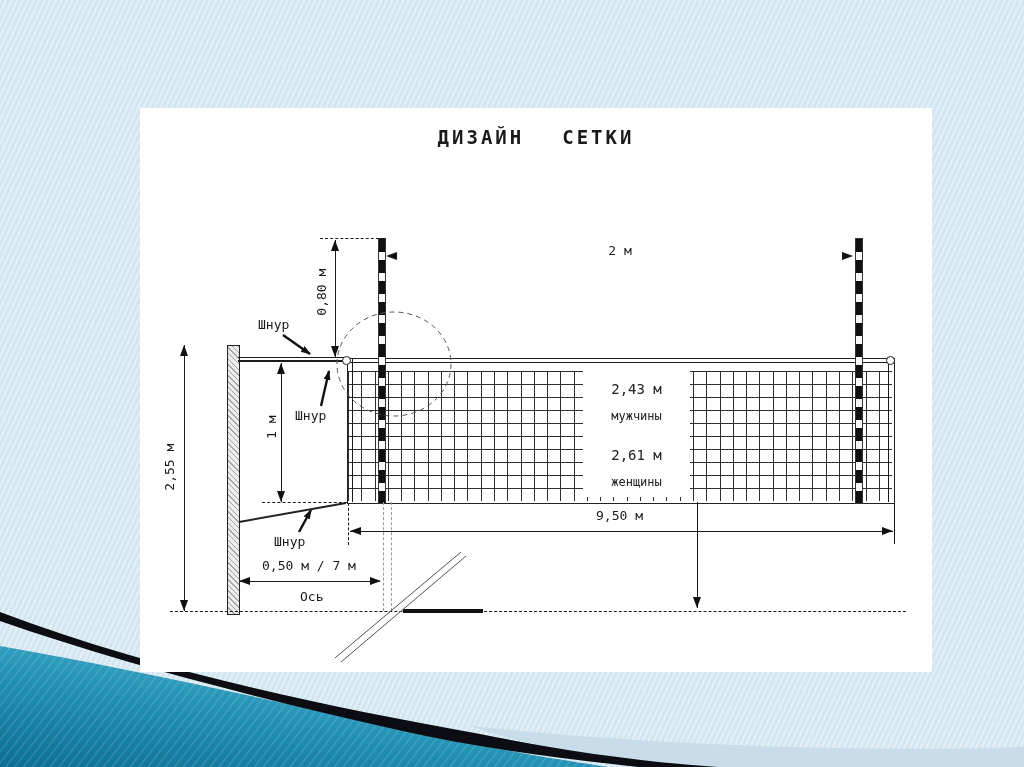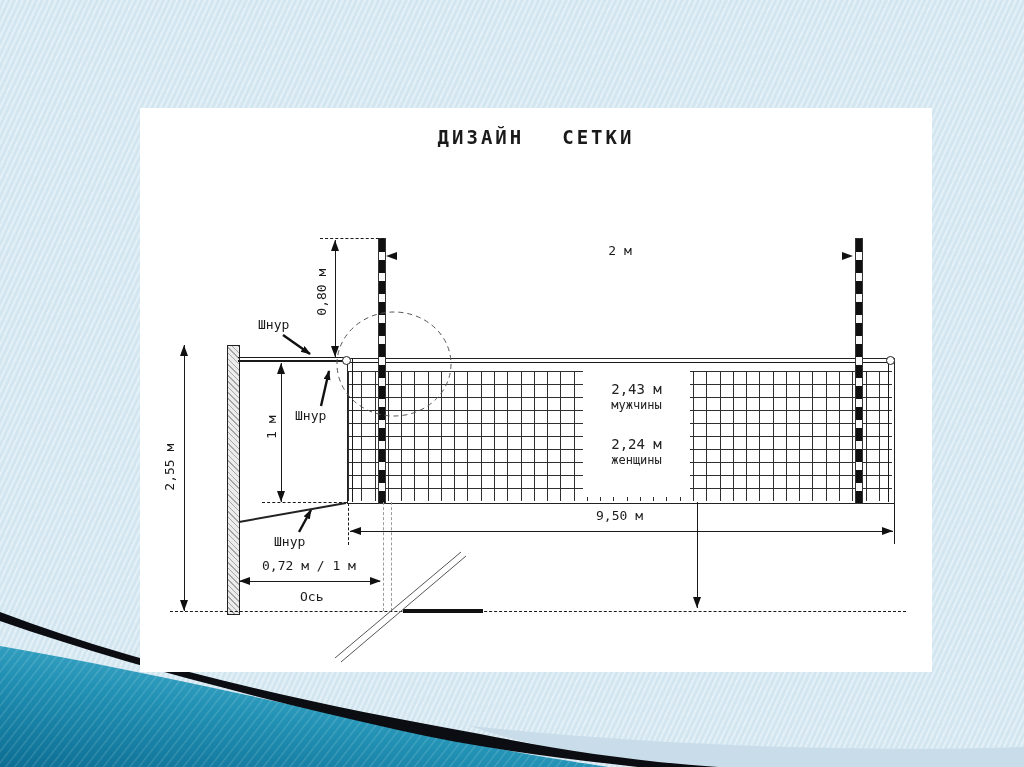--- a/index.html
+++ b/index.html
@@ -27,21 +27,21 @@
   .ah.d{border-left-width:4px;border-right-width:4px;border-top:11px solid #111}
   .ah.l{border-top-width:4px;border-bottom-width:4px;border-right:11px solid #111}
   .ah.r{border-top-width:4px;border-bottom-width:4px;border-left:11px solid #111}
   .net-frame{position:absolute;left:347px;top:358px;width:546px;height:144px;border:1px solid #222;background:#fff}
   .net-grid{position:absolute;left:348px;top:371px;width:544px;height:130px;
     background:repeating-linear-gradient(90deg,#2e2e2e 0 1px,transparent 1px 13.27px),
                repeating-linear-gradient(180deg,#2e2e2e 0 1px,transparent 1px 13px)}
   .net-label-box{position:absolute;left:583px;top:371px;width:107px;height:126px;background:#fff;
     display:flex;flex-direction:column;align-items:center;padding-top:10px;box-sizing:border-box;color:#222}
   .net-label-box .big{font-size:14px}
-  .net-label-box .small{font-size:12px;margin-top:1px}
+  .net-label-box .small{font-size:12px;margin-top:12px}
   .net-label-box .gap{height:24px}
   .antenna{position:absolute;width:6px;height:264px;top:238px;
     background:repeating-linear-gradient(180deg,#101010 0 13px,#fafafa 13px 21px);border:1px solid #333}
   .post{position:absolute;left:227px;top:345px;width:11px;height:268px;border:1px solid #222;
     background:#ececec;background-image:repeating-linear-gradient(45deg,rgba(60,60,60,.4) 0 1px,transparent 1px 4px)}
   .ring{position:absolute;width:7px;height:7px;border:1px solid #222;border-radius:50%;background:#fff}
   svg.overlay{position:absolute;left:0;top:0;pointer-events:none}
 </style>
 </head>
 <body>
@@ -73,21 +73,21 @@
 <div class="net-frame"></div>
 <div class="hl" style="left:348px;top:362px;width:544px"></div>
 <div class="net-grid"></div>
 <div class="vl" style="left:352px;top:358px;height:144px"></div>
 <div class="vl" style="left:888px;top:358px;height:144px"></div>
 
 <div class="net-label-box">
   <div class="big">2,43 м</div>
   <div class="small">мужчины</div>
   <div class="gap"></div>
-  <div class="big">2,24 м</div>
+  <div class="big">2,61 м</div>
   <div class="small">женщины</div>
 </div>
 
 <div class="antenna" style="left:378px"></div>
 <div class="antenna" style="left:855px"></div>
 <div class="ah l" style="left:386px;top:252px"></div>
 <div class="ah r" style="left:842px;top:252px"></div>
 <div class="lbl" style="left:580px;top:244px;width:80px;text-align:center">2 м</div>
 
 <div class="hl hd" style="left:320px;top:238px;width:64px"></div>
@@ -110,21 +110,21 @@
 <div class="lbl" style="left:258px;top:318px">Шнур</div>
 <div class="lbl" style="left:295px;top:409px">Шнур</div>
 <div class="lbl" style="left:274px;top:535px">Шнур</div>
 
 <div class="vl" style="left:281px;top:363px;height:139px"></div>
 <div class="ah u" style="left:277px;top:363px"></div>
 <div class="ah d" style="left:277px;top:491px"></div>
 <div class="lbl vlbl" style="left:257px;top:420px;width:30px">1 м</div>
 <div class="hl hd" style="left:262px;top:502px;width:85px"></div>
 
-<div class="lbl" style="left:262px;top:559px">0,72 м / 1 м</div>
+<div class="lbl" style="left:262px;top:559px">0,50 м / 7 м</div>
 <div class="hl" style="left:240px;top:581px;width:140px"></div>
 <div class="ah l" style="left:239px;top:577px"></div>
 <div class="ah r" style="left:370px;top:577px"></div>
 
 <div class="vl vd gray" style="left:383px;top:502px;height:109px"></div>
 <div class="vl vd gray" style="left:391px;top:502px;height:109px"></div>
 
 <div class="vl vd" style="left:348px;top:503px;height:42px"></div>
 <div class="vl" style="left:894px;top:504px;height:40px"></div>
 <div class="hl" style="left:350px;top:531px;width:543px"></div>

